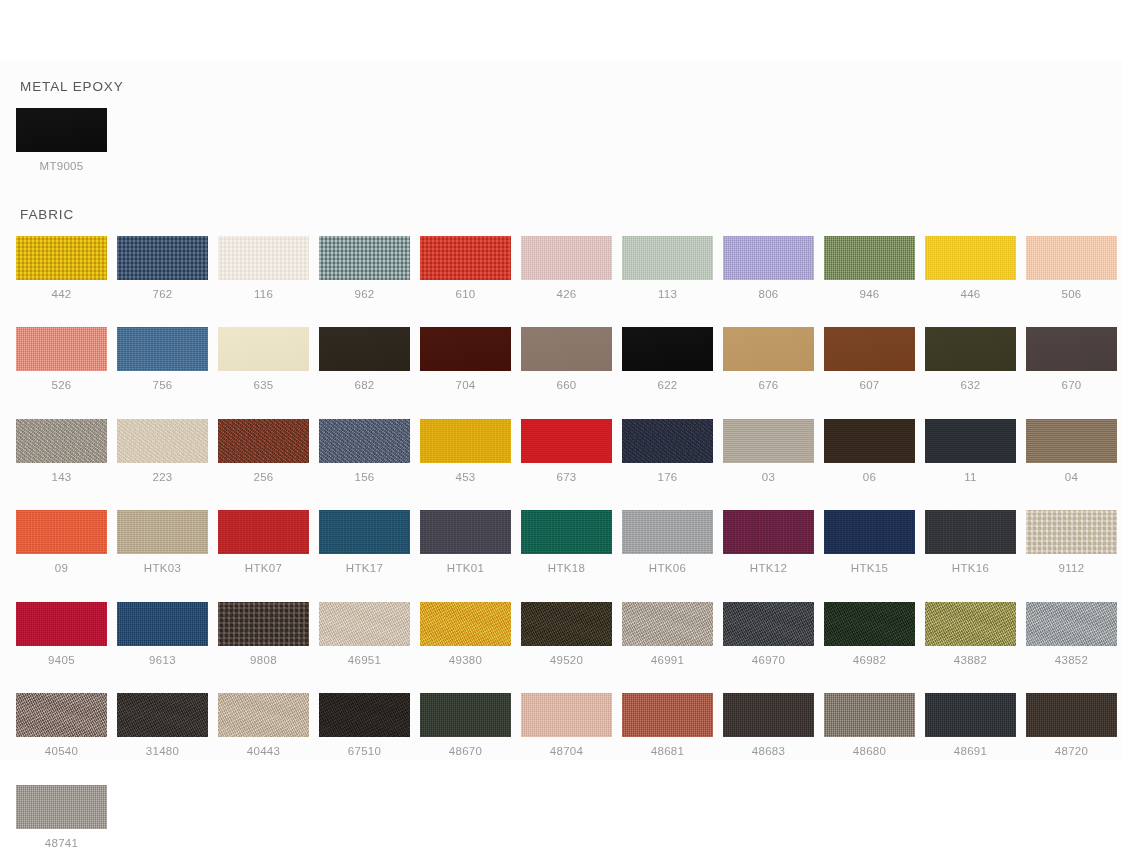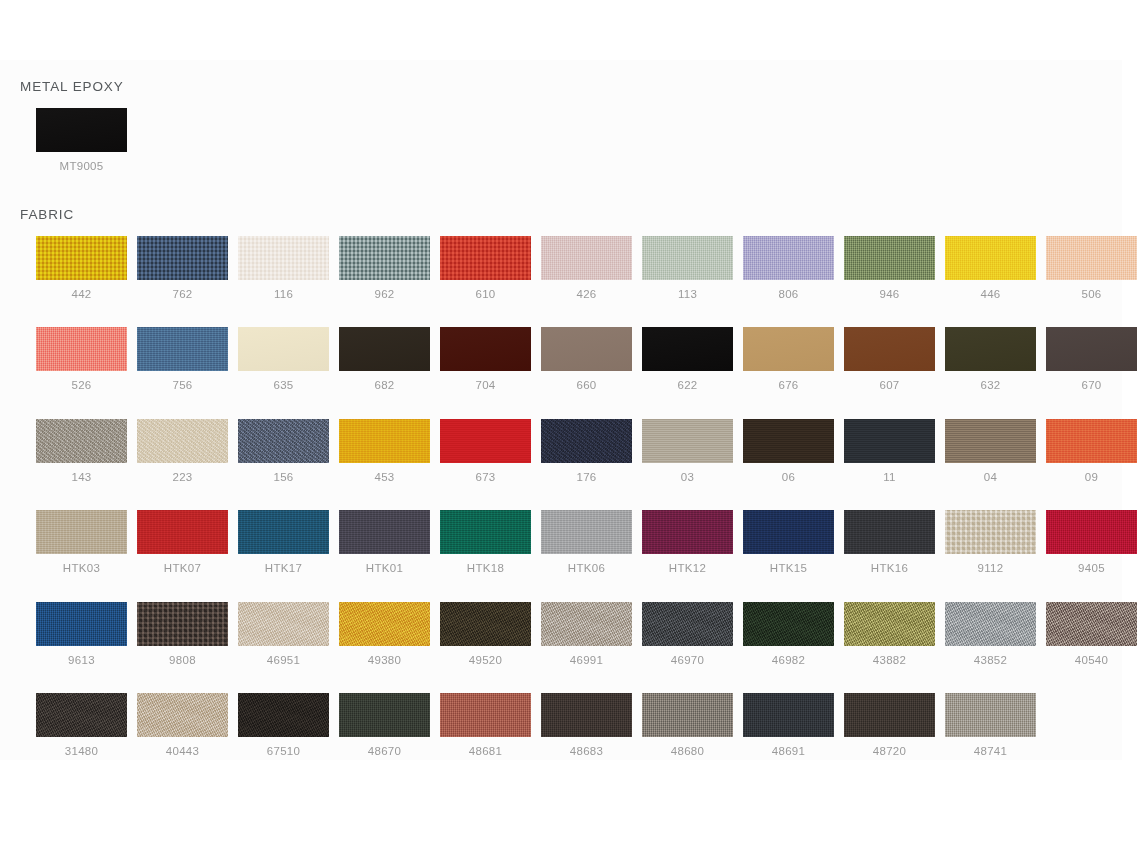--- a/index.html
+++ b/index.html
@@ -34,21 +34,21 @@
     letter-spacing: 0.9px;
     color: #55595c;
     line-height: 1;
   }
 
   .swatch-grid {
     display: grid;
     grid-template-columns: repeat(11, 91px);
     column-gap: 10px;
     row-gap: 27px;
-    padding-left: 36px;
+    padding-left: 16px;
   }
 
   .swatch-cell { width: 91px; }
 
   .swatch-chip {
     width: 91px; height: 44px;
     position: relative;
     overflow: hidden;
     background-color: #ccc;
   }
@@ -235,20 +235,24 @@
           </div>
           <div class="swatch-cell">
             <div class="swatch-chip tex-heather" style="background-color: rgb(160, 154, 144);"></div>
             <div class="swatch-label">143</div>
           </div>
           <div class="swatch-cell">
             <div class="swatch-chip tex-heather" style="background-color: rgb(216, 205, 184);"></div>
             <div class="swatch-label">223</div>
           </div>
           <div class="swatch-cell">
+            <div class="swatch-chip tex-heather" style="background-color: rgb(125, 59, 41);"></div>
+            <div class="swatch-label">256</div>
+          </div>
+          <div class="swatch-cell">
             <div class="swatch-chip tex-heather" style="background-color: rgb(91, 101, 120);"></div>
             <div class="swatch-label">156</div>
           </div>
           <div class="swatch-cell">
             <div class="swatch-chip tex-linen" style="background-color: rgb(223, 167, 20);"></div>
             <div class="swatch-label">453</div>
           </div>
           <div class="swatch-cell">
             <div class="swatch-chip tex-rib" style="background-color: rgb(204, 29, 35);"></div>
             <div class="swatch-label">673</div>
@@ -375,20 +379,24 @@
           </div>
           <div class="swatch-cell">
             <div class="swatch-chip tex-speckle" style="background-color: rgb(43, 38, 34);"></div>
             <div class="swatch-label">67510</div>
           </div>
           <div class="swatch-cell">
             <div class="swatch-chip tex-weave" style="background-color: rgb(53, 58, 50);"></div>
             <div class="swatch-label">48670</div>
           </div>
           <div class="swatch-cell">
+            <div class="swatch-chip tex-weave" style="background-color: rgb(217, 179, 164);"></div>
+            <div class="swatch-label">48704</div>
+          </div>
+          <div class="swatch-cell">
             <div class="swatch-chip tex-weave" style="background-color: rgb(161, 88, 74);"></div>
             <div class="swatch-label">48681</div>
           </div>
           <div class="swatch-cell">
             <div class="swatch-chip tex-weave" style="background-color: rgb(59, 51, 47);"></div>
             <div class="swatch-label">48683</div>
           </div>
           <div class="swatch-cell">
             <div class="swatch-chip tex-weave" style="background-color: rgb(125, 118, 110);"></div>
             <div class="swatch-label">48680</div>

